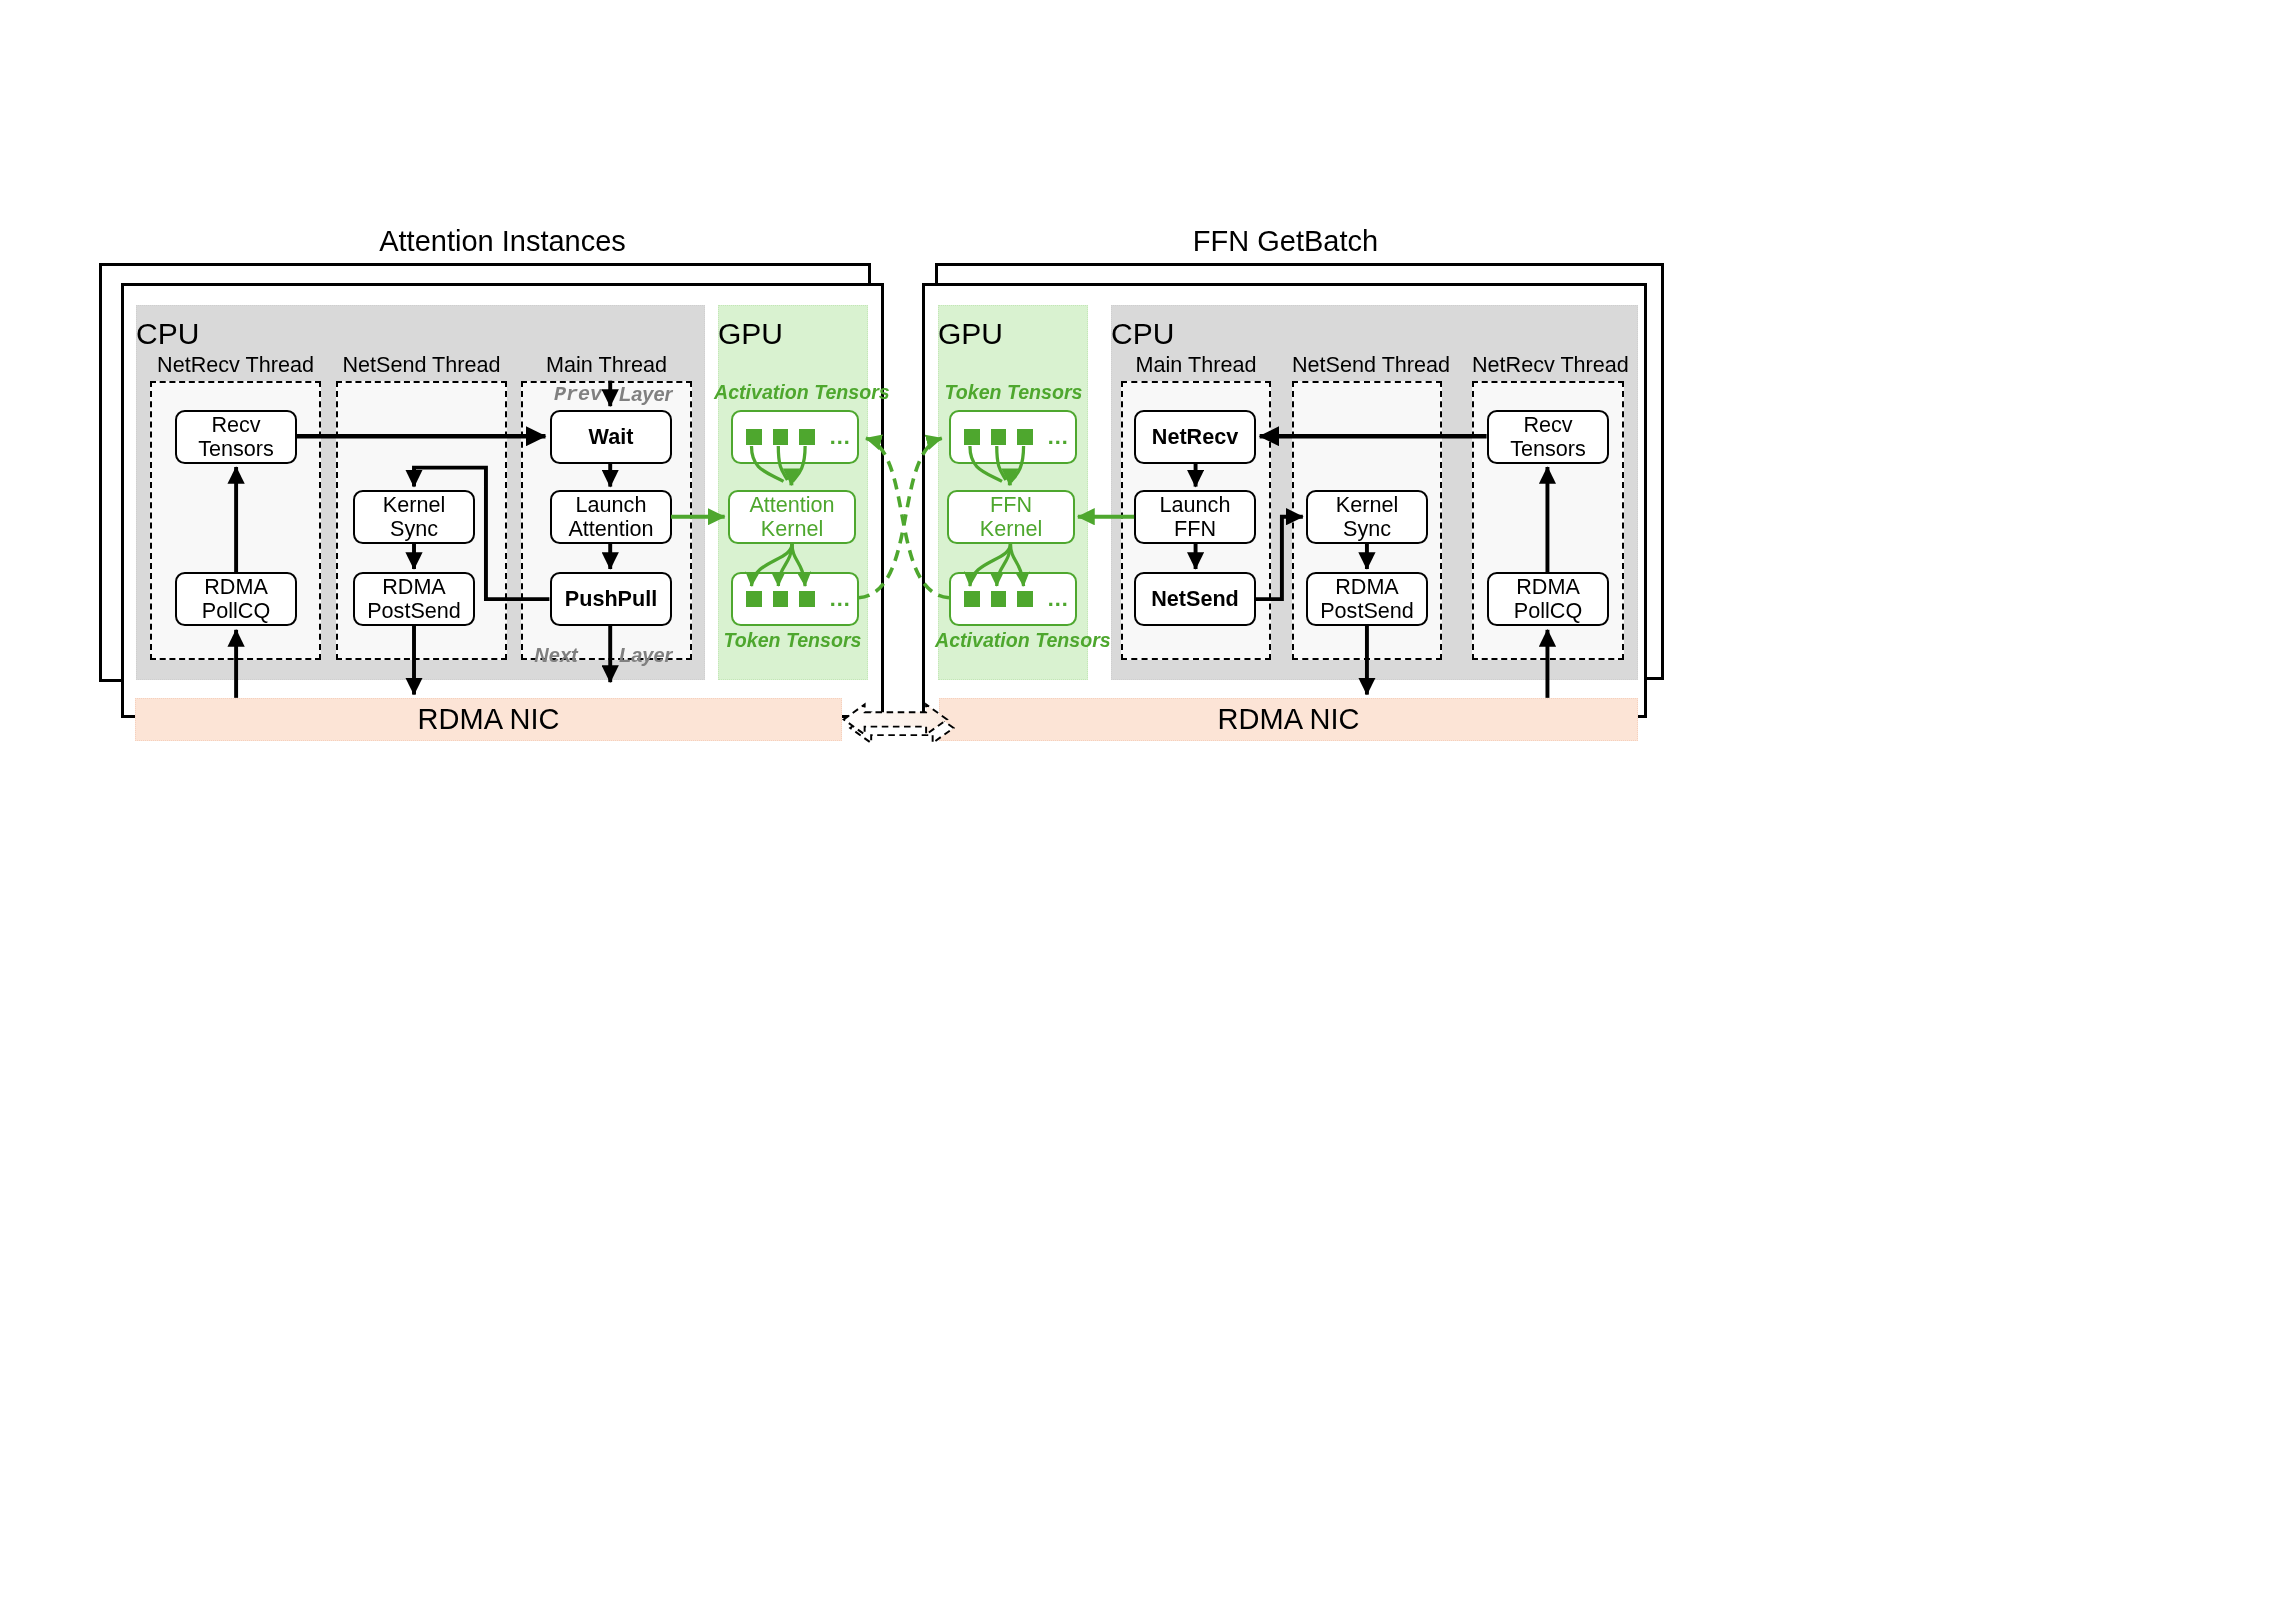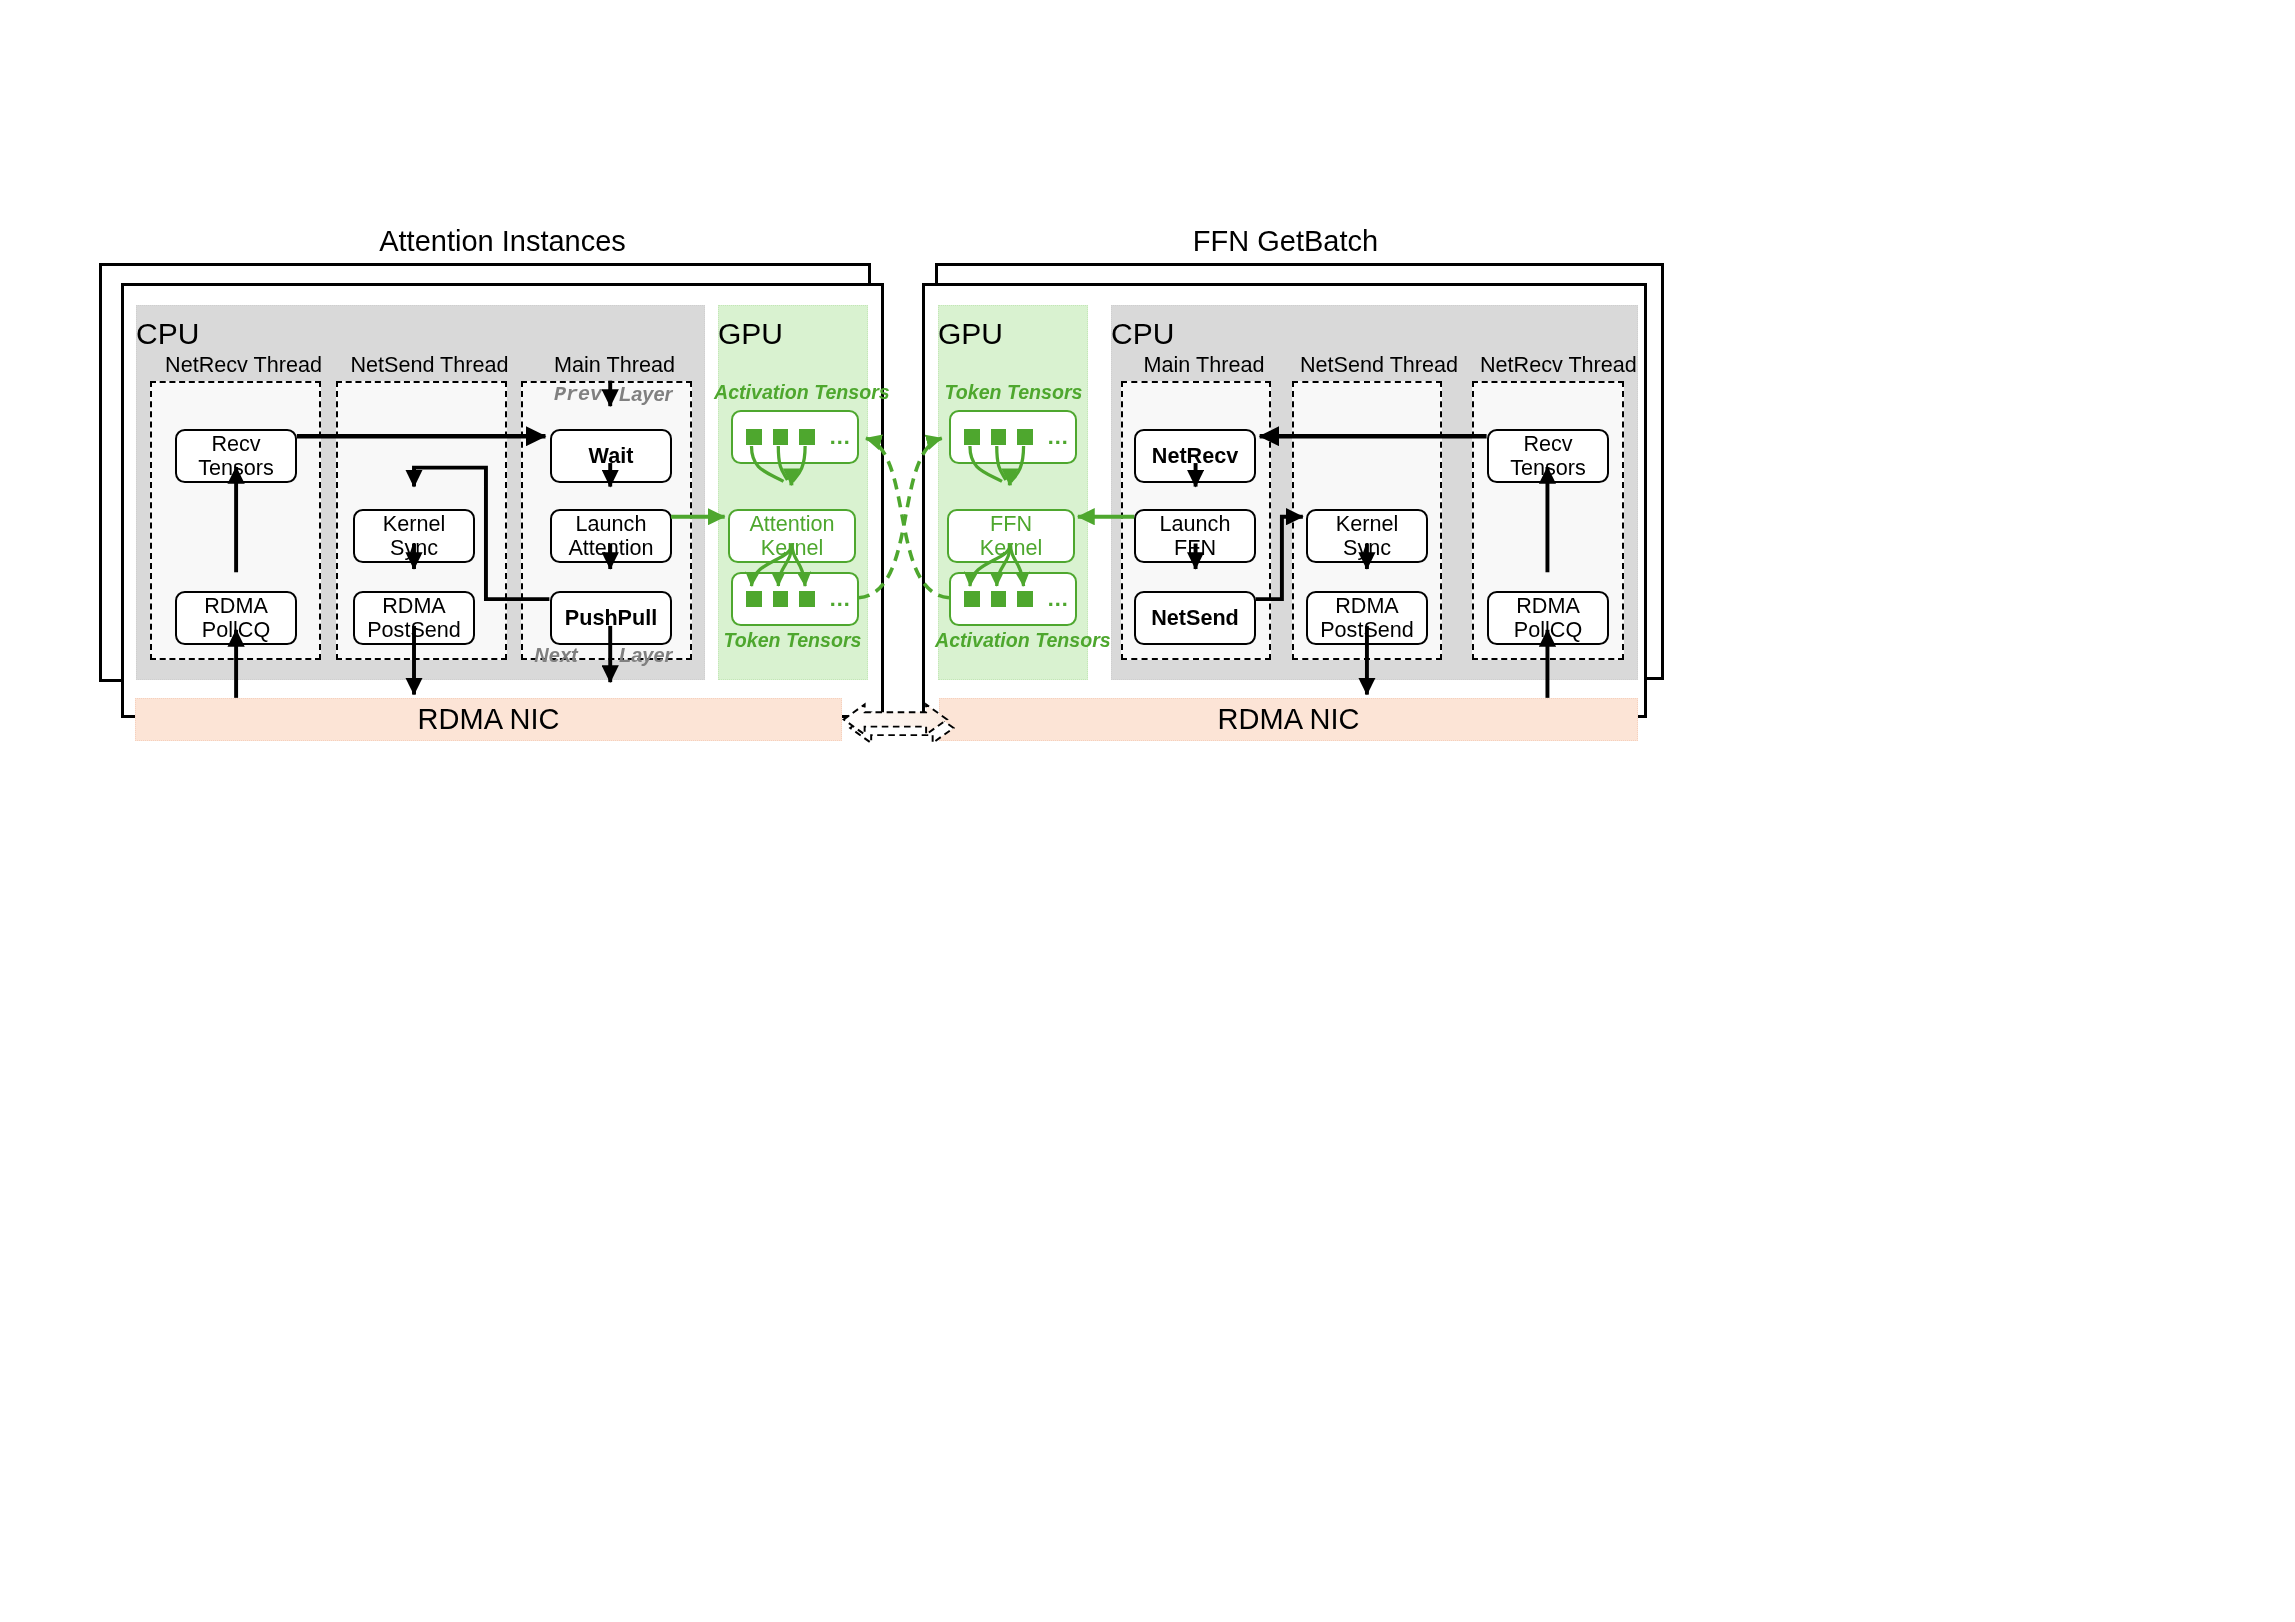--- a/index.html
+++ b/index.html
@@ -5,24 +5,24 @@
   html,body{margin:0;padding:0;background:#fff;}
   #canvas{position:relative;width:2295px;height:1622px;background:#fff;overflow:hidden;
           font-family:"Liberation Sans", sans-serif;color:#000;}
   .title{position:absolute;font-size:29px;text-align:center;}
   .frame{position:absolute;background:#fff;border:3.3px solid #000;box-sizing:border-box;}
   .panel{position:absolute;box-sizing:border-box;}
   .cpu-panel{background:#d9d9d9;border:1.3px dotted #cfcfcf;}
   .gpu-panel{background:#d9f2d0;border:1.3px dotted #c3e6b6;}
   .panel-header{position:absolute;font-size:30px;text-align:left;}
   .thread{position:absolute;background:#f8f8f8;border:2.6px dashed #000;box-sizing:border-box;}
-  .thread-label{position:absolute;font-size:21.6px;text-align:center;white-space:nowrap;margin-left:8px;}
+  .thread-label{position:absolute;font-size:21.6px;text-align:center;white-space:nowrap;}
   .box{position:absolute;background:#fff;border:2.3px solid #000;border-radius:9.8px;box-sizing:border-box;
        display:flex;align-items:center;justify-content:center;text-align:center;
-       font-size:21.6px;line-height:24px;white-space:pre-line;margin-top:19px;}
+       font-size:21.6px;line-height:24px;white-space:pre-line;}
   .bi{font-weight:bold;}
   .gbox{border-color:#4ea72e;color:#4ea72e;border-width:2.6px;}
   .tensor{position:absolute;background:#fff;border:2.6px solid #4ea72e;border-radius:9.8px;box-sizing:border-box;
           display:flex;align-items:center;padding-left:13px;}
   .sq{width:15.7px;height:15.7px;background:#4ea72e;margin-right:11px;flex:none;}
   .dots{color:#4ea72e;font-weight:bold;font-size:22px;line-height:15.7px;margin-left:2.6px;letter-spacing:1.3px;}
   .glabel{position:absolute;color:#4ea72e;font-weight:bold;font-style:italic;font-size:19.6px;text-align:center;white-space:nowrap;}
   .layer-label{position:absolute;color:#808080;font-weight:bold;font-style:italic;font-size:20px;white-space:nowrap;}
   .nic{position:absolute;background:#fce4d6;border:1.3px dotted #f5d0bd;box-sizing:border-box;
        display:flex;align-items:center;justify-content:center;font-size:29px;}

